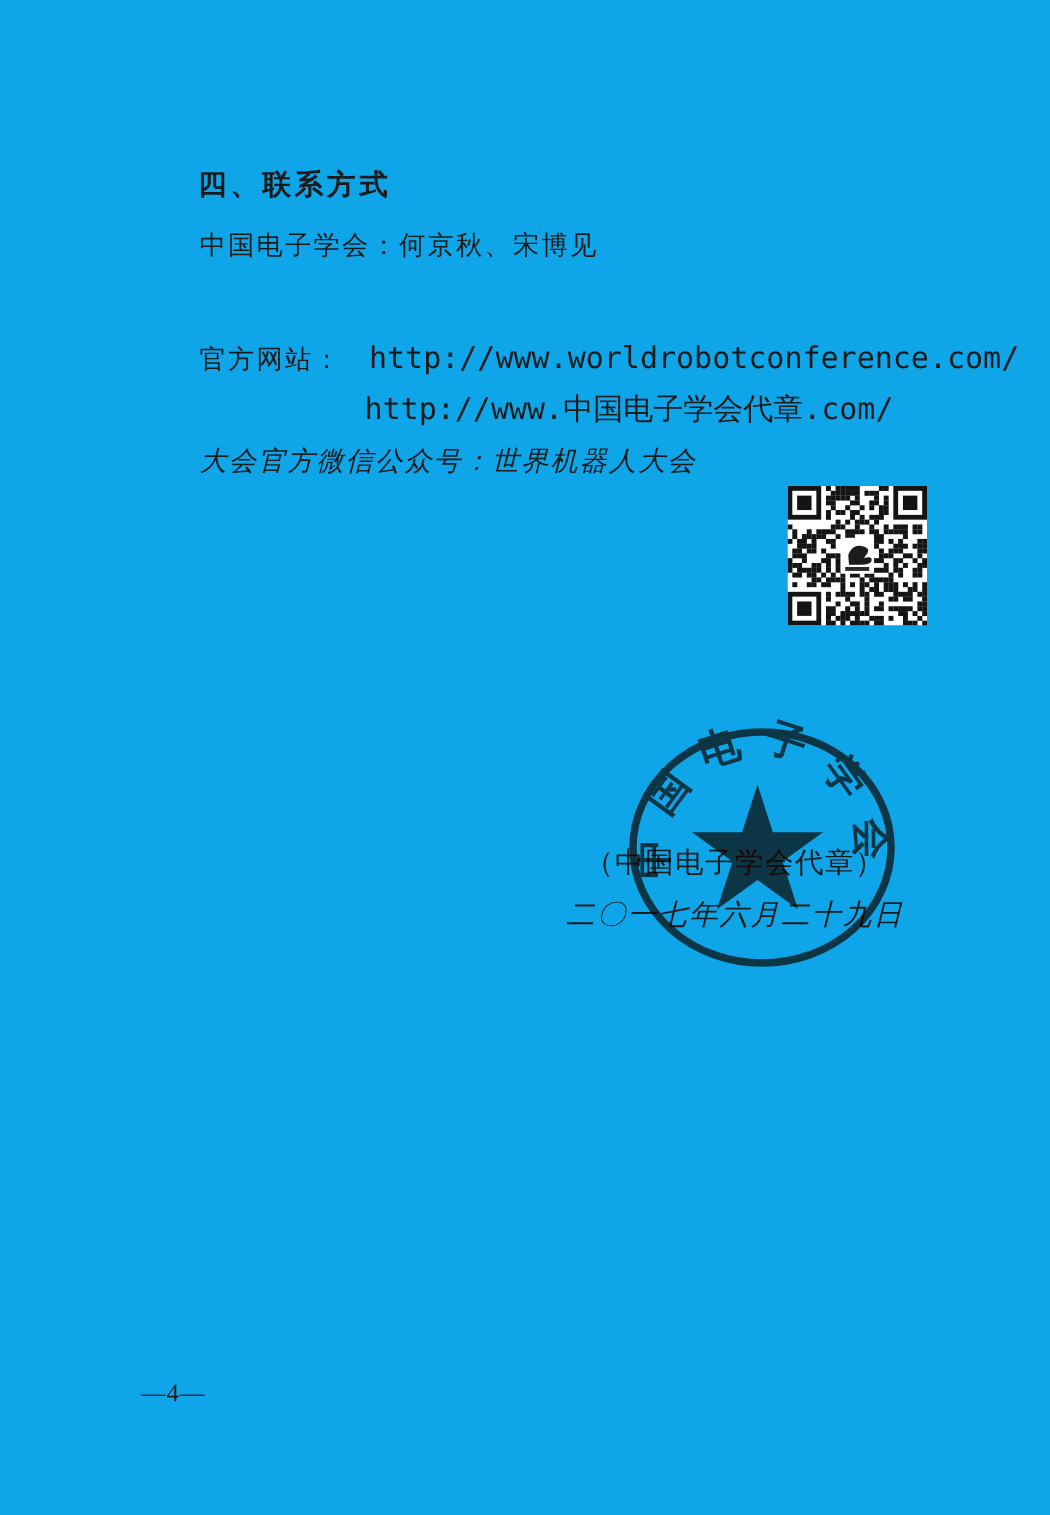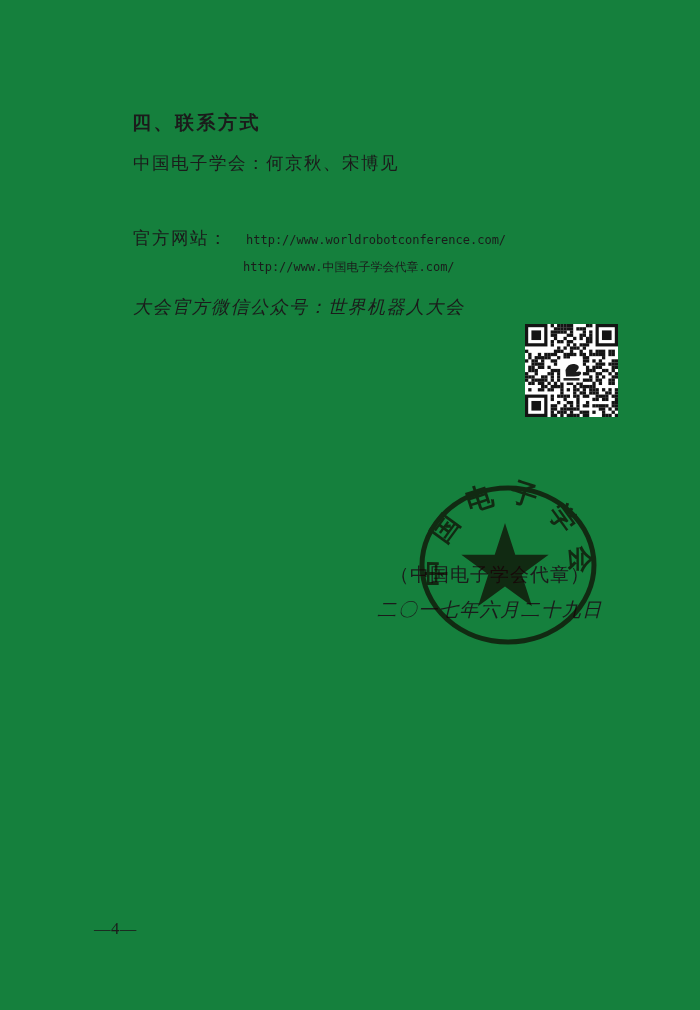--- a/index.html
+++ b/index.html
@@ -1,39 +1,39 @@
 <!DOCTYPE html>
 <html><head>
 <meta charset="utf-8">
 <style>
   html,body{margin:0;padding:0;}
   body{
     width:700px;height:1010px;position:relative;background:#ffffff;
     font-family:"Liberation Serif","DejaVu Serif",serif;color:#1b1b1b;
     overflow:hidden;
   }
-  .page{position:absolute;inset:0;background:#15803d;}
+  .page{position:absolute;inset:0;background:#0ea5e9;}
 
   .heading{
     position:absolute;left:132px;top:110px;margin:0;
     font-family:"Liberation Sans","DejaVu Sans",sans-serif;
     font-weight:bold;font-size:19px;letter-spacing:2.5px;white-space:nowrap;
   }
   .line{
     position:absolute;left:133px;font-size:17.5px;letter-spacing:1.5px;
     white-space:nowrap;
   }
   .l-person{top:151px;}
   .l-phone{top:188px;}
   .l-web{top:226px;}
   .l-web2{top:259px;left:243px;}
   .l-wechat{top:295px;font-size:18px;font-style:italic;}
   .mono{
     font-family:"DejaVu Sans Mono","Liberation Mono",monospace;
-    letter-spacing:0;font-size:12px;
+    letter-spacing:0;font-size:20px;
   }
   .mono-phone{font-size:17px;}
   .url-gap{margin-left:18px;}
 
   .qr{position:absolute;left:525px;top:324px;width:93px;height:93px;}
   .qr svg{display:block;width:93px;height:93px;}
 
   .sig{
     position:absolute;left:314px;width:352px;text-align:center;
     font-size:19px;letter-spacing:1px;white-space:nowrap;

